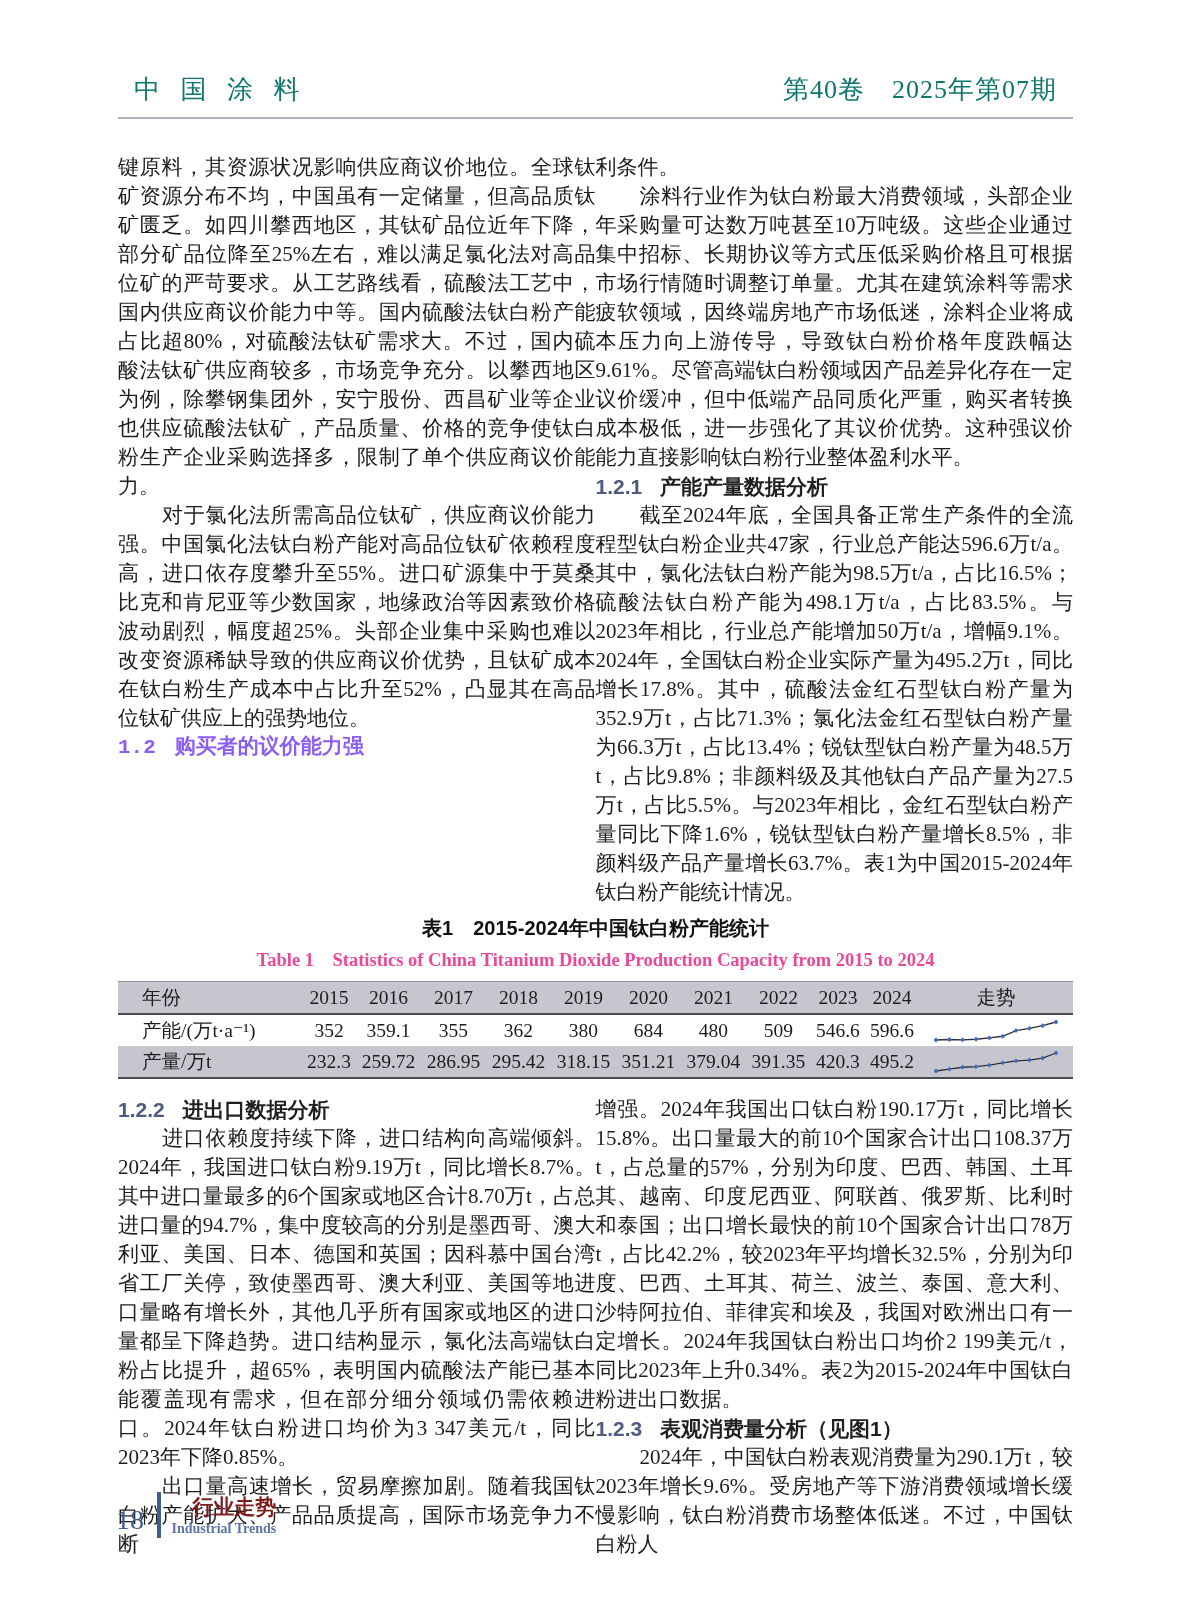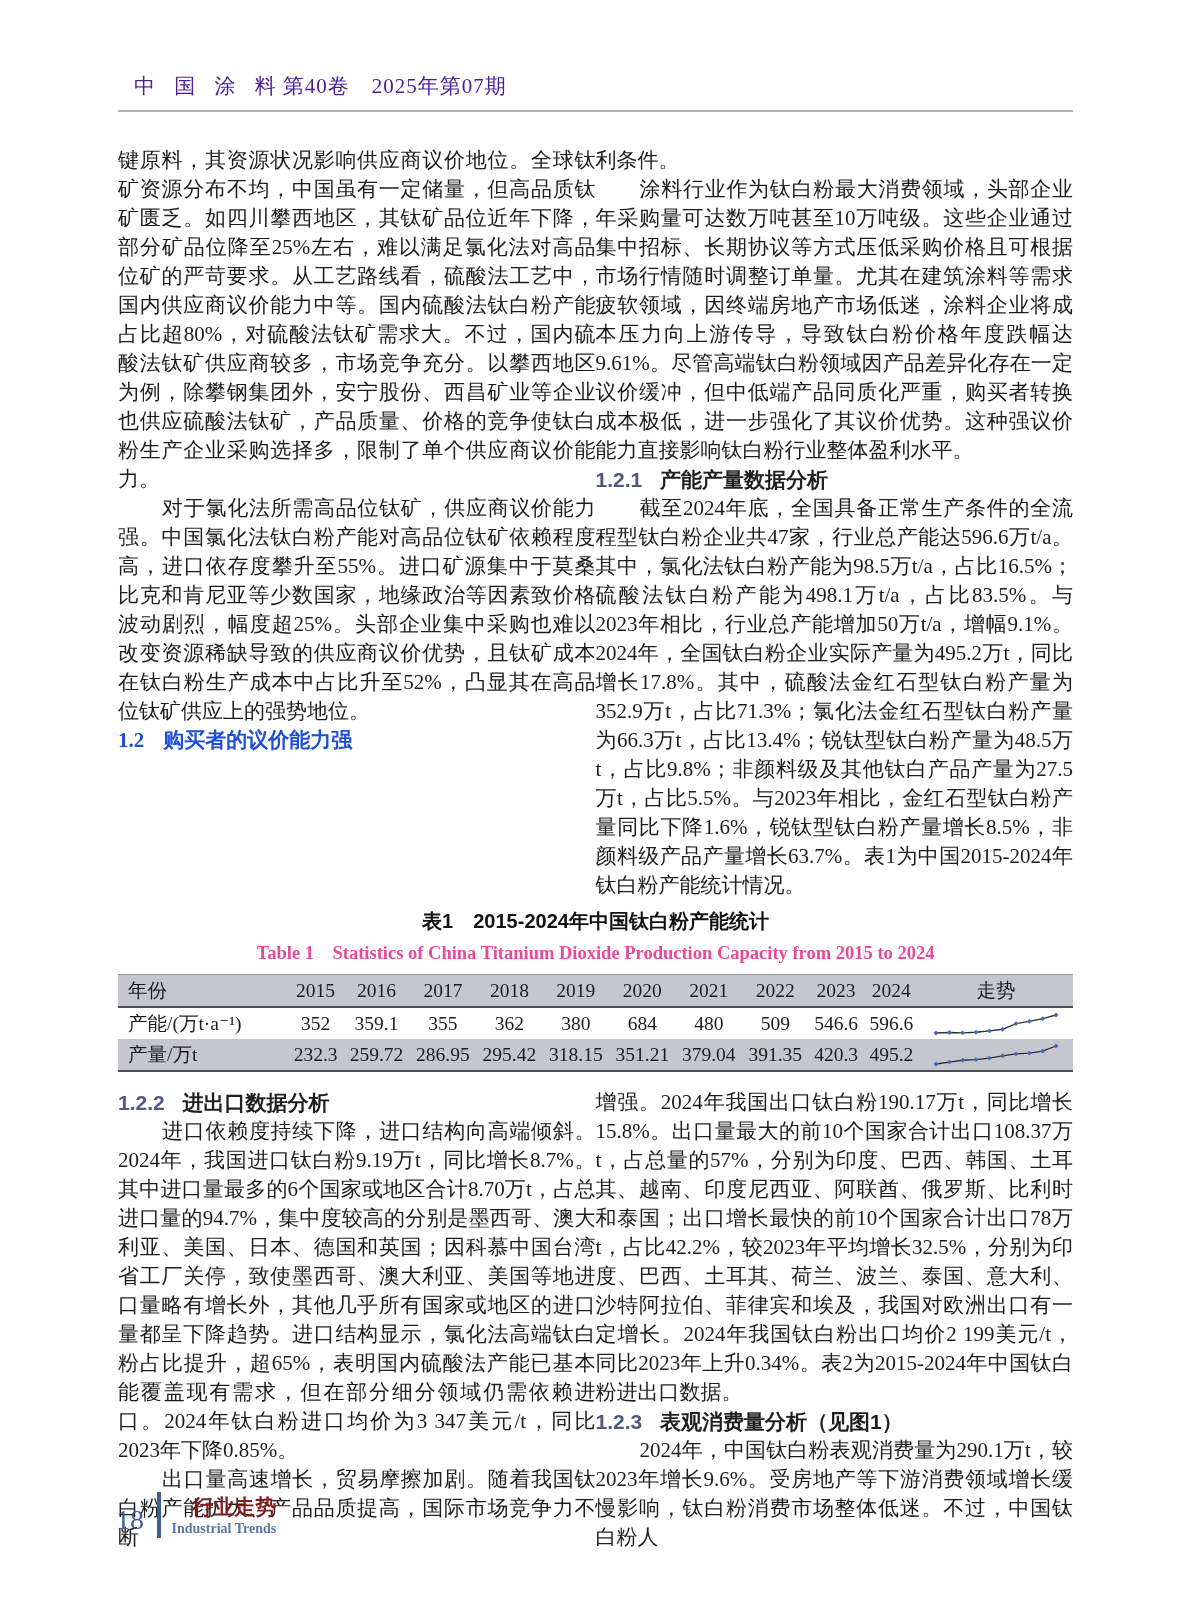--- a/index.html
+++ b/index.html
@@ -3,46 +3,46 @@
 <meta charset="utf-8">
 <style>
   html,body{margin:0;padding:0;background:#e8e8e8;}
   .page{
     position:relative;width:1187px;height:1600px;margin:0 auto;
     background:#ffffff;overflow:hidden;
     font-family:"Liberation Serif","DejaVu Serif",serif;color:#1c1c1c;
   }
   .content{padding:72px 114px 0 118px;}
   
-  .page-header{display:flex;align-items:flex-end;
-    color:#4c1d95;font-size:21px;padding:0 16px 0 16px;}
+  .page-header{display:flex;justify-content:space-between;align-items:flex-end;
+    color:#0f766e;font-size:26px;padding:0 16px 0 16px;}
   .journal{letter-spacing:7px;}
   .issue{letter-spacing:1px;}
   .header-rule{border-bottom:2px solid #adb4be;margin-top:10px;}
   
   .cols{display:grid;grid-template-columns:1fr 1fr;margin-top:34px;}
   .col p{margin:0;font-size:21px;line-height:29px;text-align:justify;}
   p.indent{text-indent:2.1em;}
-  .h2{font-family:Liberation Serif, serif;font-weight:bold;
-    color:#1d4ed8;font-size:21.5px;line-height:30px;margin:0;}
+  .h2{font-family:Liberation Mono, monospace;font-weight:bold;
+    color:#8b5cf6;font-size:21.5px;line-height:30px;margin:0;}
   .h2 .h-num{margin-right:.9em;}
   .h3{font-family:"Liberation Sans","DejaVu Sans",sans-serif;font-weight:bold;
     font-size:21px;line-height:30px;margin:0;color:#1f1f1f;}
   .h3 .h-num{color:#4e5a7e;margin-right:.85em;font-weight:bold;}
   
   .table-block{margin-top:8px;}
   .tbl-title-zh{text-align:center;font-family:"Liberation Sans","DejaVu Sans",sans-serif;
     font-weight:bold;font-size:20px;margin:0;color:#111;}
   .tbl-title-en{text-align:center;font-weight:bold;font-size:18.5px;margin:5px 0 0 0;color:#ec4899;}
   table.cap{width:100%;border-collapse:collapse;margin-top:9px;font-size:19.5px;
     border-top:1px solid #8f929b;border-bottom:2px solid #4c4e56;}
   table.cap th,table.cap td{font-weight:normal;text-align:center;padding:2px 2px;height:26px;}
   table.cap thead tr{background:#c6c7ce;border-bottom:2px solid #4c4e56;}
   table.cap tbody tr.alt{background:#c6c7ce;}
-  table.cap th:first-child,table.cap td:first-child{text-align:left;padding-left:10px;width:158px;}
+  table.cap th:first-child,table.cap td:first-child{text-align:left;padding-left:24px;width:158px;}
   table.cap th:last-child,table.cap td:last-child{width:150px;}
   .spark{width:128px;height:26px;vertical-align:middle;}
   
   .footer{position:absolute;left:116px;top:1492px;display:flex;align-items:center;text-align:right;}
   .page-num{font-size:28px;color:#3e5e92;margin-right:13px;line-height:1;padding-top:10px;}
   .footer-bar{width:3.5px;height:46px;background:#3e5e92;margin-right:11px;}
   .footer-zh{font-family:"Liberation Sans","DejaVu Sans",sans-serif;font-weight:bold;
     font-size:21px;color:#7f1d1d;line-height:26px;}
   .footer-en{font-size:14px;color:#5b76a3;font-weight:bold;line-height:17px;}
 </style>

